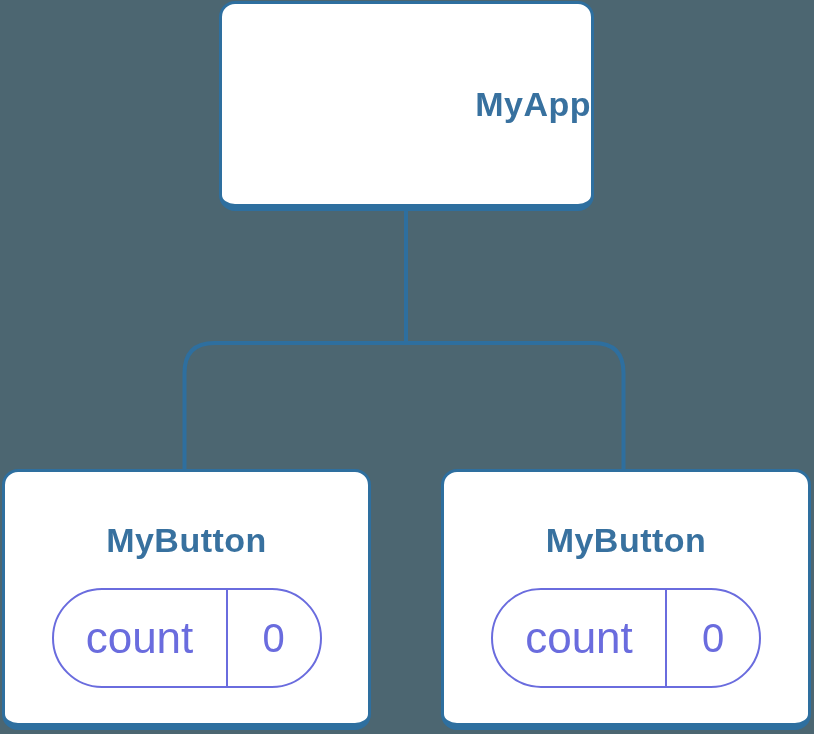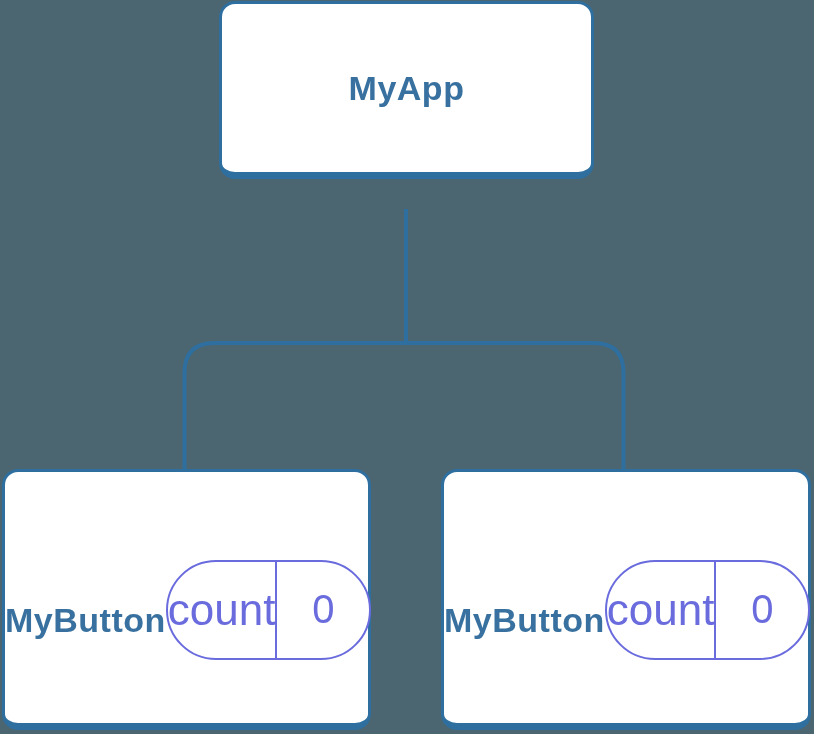--- a/index.html
+++ b/index.html
@@ -28,31 +28,31 @@
     box-sizing: border-box;
     background: #FFFFFF;
     border: 3px solid #2E6F9F;
     border-bottom-width: 7px;
     border-radius: 16px;
   }
   .card-root {
     left: 219px;
     top: 1px;
     width: 375px;
-    height: 178px;
+    height: 210px;
     display: flex;
     align-items: center;
-    justify-content: center;
+    justify-content: flex-end;
   }
   .card-child {
     top: 469px;
     width: 369px;
     height: 261px;
     display: flex;
-    flex-direction: row;
+    flex-direction: column;
     align-items: center;
   }
   .card-child-left  { left: 2px; }
   .card-child-right { left: 441px; width: 370px; }
   .node-label {
     color: #38719F;
     font-size: 34px;
     font-weight: 600;
     letter-spacing: 0.5px;
     line-height: 48px;

